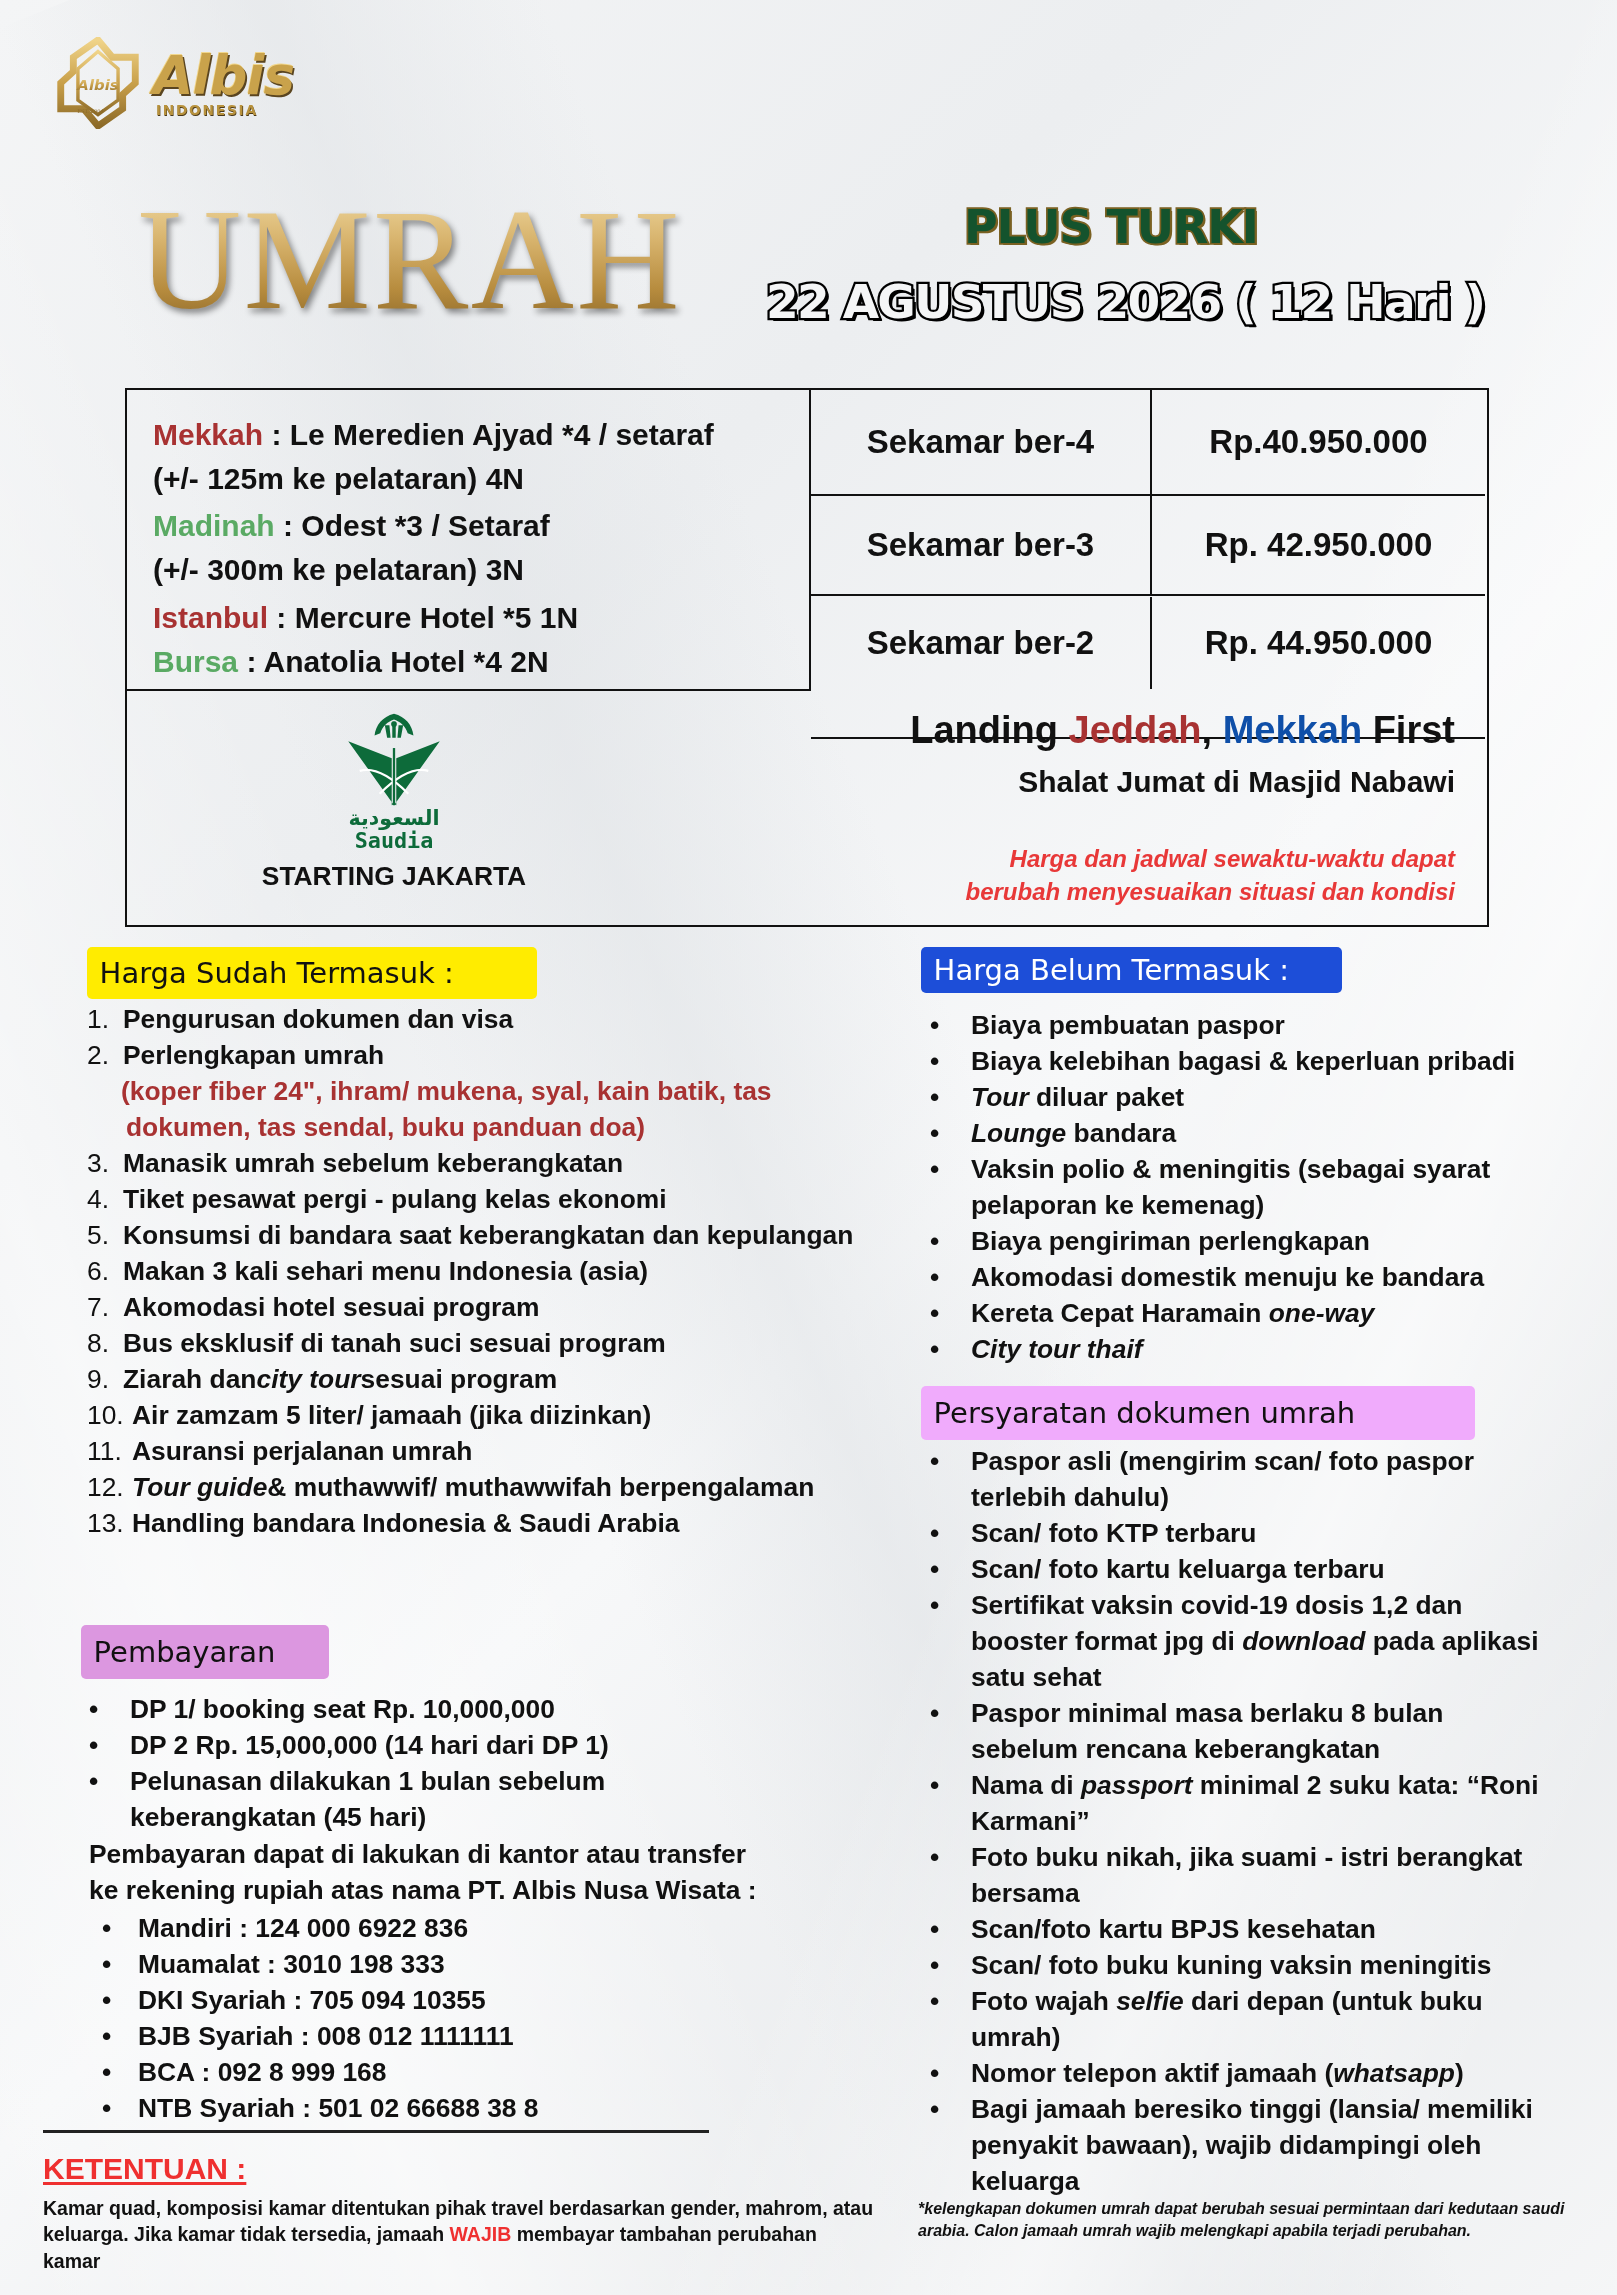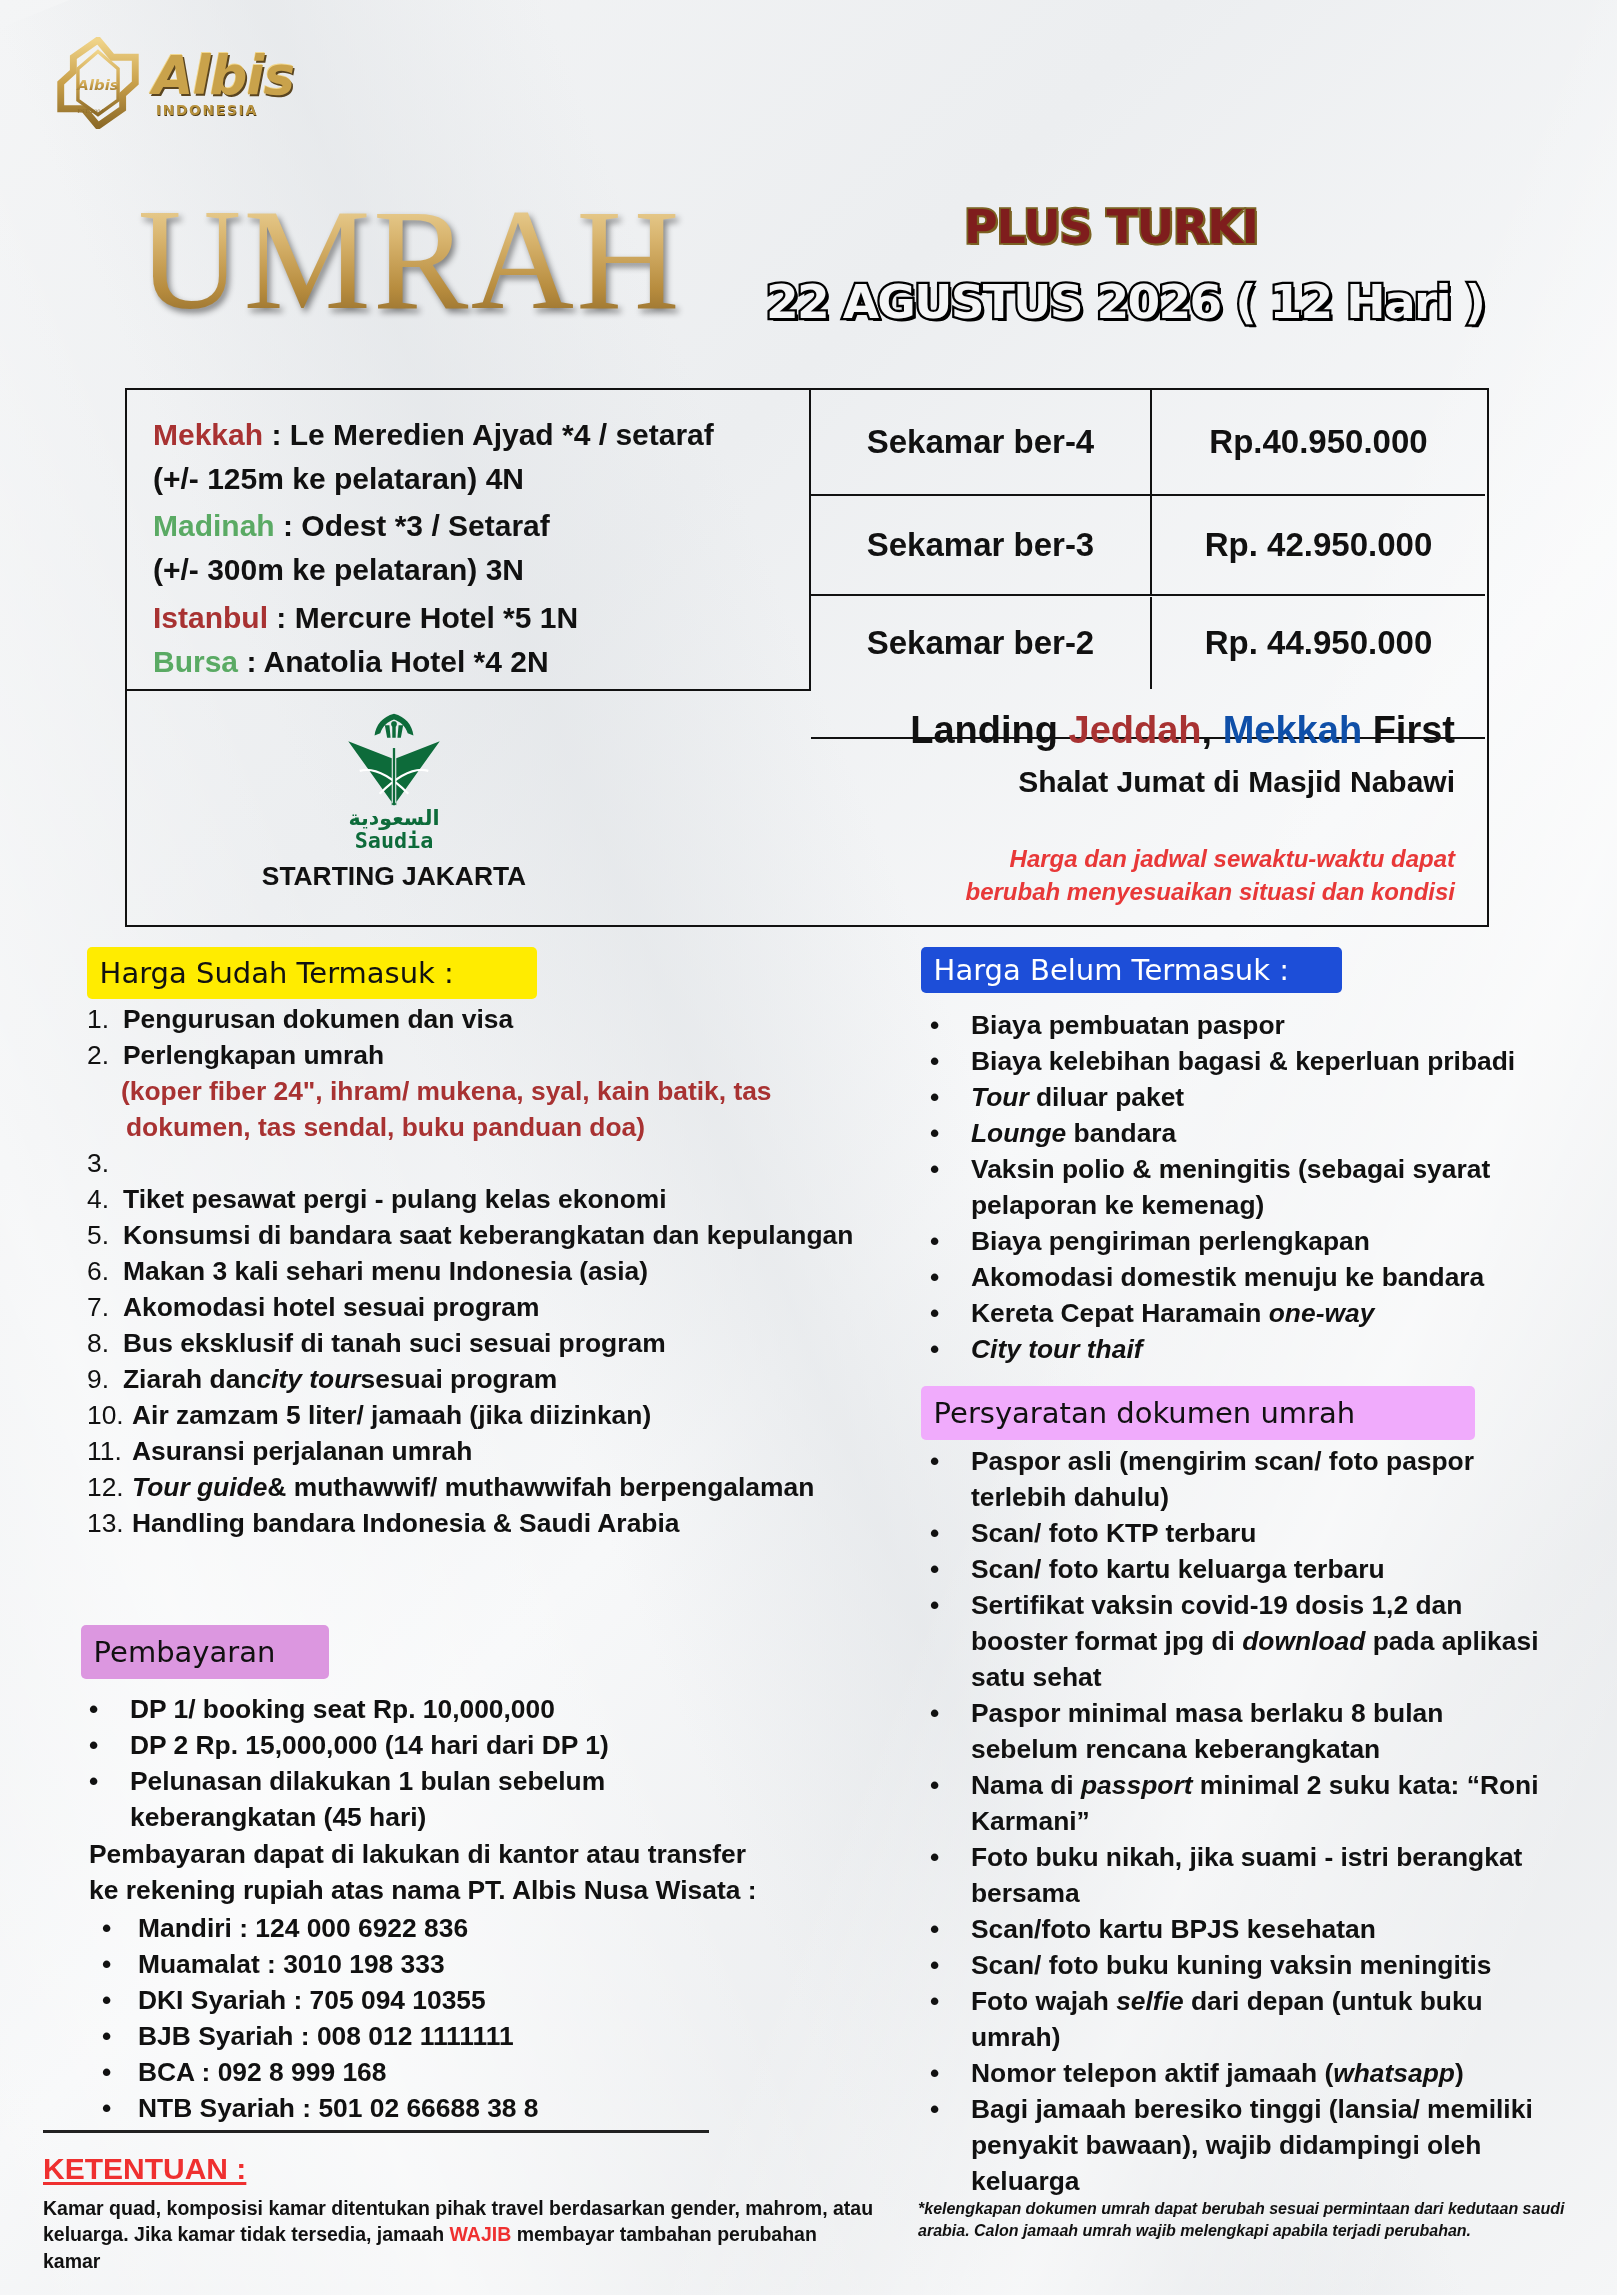--- a/index.html
+++ b/index.html
@@ -21,21 +21,21 @@
   .logo-emblem { width: 86px; height: 92px; position: relative; }
   .logo-text { display: flex; flex-direction: column; align-items: flex-start; }
   .logo-brand { font-family: "DejaVu Sans", sans-serif; font-weight: bold; font-style: italic; font-size: 53px; line-height: 53px; letter-spacing: -1.1px; color: #c9a24b; text-shadow: 1.7px 1.7px 0 #5a4520, -0.6px -0.6px 0 #f1d68b; }
   .logo-sub { font-family: "DejaVu Sans", sans-serif; font-weight: bold; font-size: 13.8px; letter-spacing: 1.7px; color: #b8923d; text-shadow: 0.6px 0.6px 0 #4a3818; margin-left: 3.4px; }
 
   
   .title-umrah { position: absolute; left: 138px; top: 189px; font-family: "Liberation Serif", "DejaVu Serif", serif; font-size: 143px; line-height: 143px; letter-spacing: 2.3px; color: #c9a35a;
     background: linear-gradient(180deg, #f0d9a0 0%, #d8b46e 35%, #b78c3e 70%, #8a6628 100%);
     -webkit-background-clip: text; background-clip: text; -webkit-text-fill-color: transparent;
     filter: drop-shadow(3.4px 4.6px 3.4px rgba(0,0,0,.45)); }
-  .title-plus { position: absolute; left: 964px; top: 201px; font-family: "DejaVu Sans", sans-serif; font-weight: bold; font-size: 46px; line-height: 52px; color: #7f1d1d; letter-spacing: -1.1px;
+  .title-plus { position: absolute; left: 964px; top: 201px; font-family: "DejaVu Sans", sans-serif; font-weight: bold; font-size: 46px; line-height: 52px; color: #14532d; letter-spacing: -1.1px;
     -webkit-text-stroke: 3.4px #7a6122; paint-order: stroke fill; text-shadow: 2.3px 2.3px 0 #7a6122; }
   .title-date { position: absolute; left: 766px; top: 273px; font-family: "DejaVu Sans", sans-serif; font-weight: bold; font-size: 47px; line-height: 57px; color: #f4f5f6; letter-spacing: -1.7px; white-space: nowrap;
     -webkit-text-stroke: 4.6px #000; paint-order: stroke fill; text-shadow: 3.4px 3.4px 0 #000; }
 
   
   .info-box { position: absolute; left: 125px; top: 388px; width: 1364px; height: 539px; border: 2.9px solid #111; }
   .hotels { position: absolute; left: 0; top: 0; width: 684px; height: 301px; border-right: 2.9px solid #111; border-bottom: 2.9px solid #111; padding: 23px 0 0 26px; }
   .hotel-line { font-family: "Liberation Sans", sans-serif; font-weight: bold; font-size: 30px; line-height: 44px; white-space: nowrap; }
   .hotel-line.gap { margin-top: 3.4px; }
   .city { font-weight: bold; }
@@ -205,20 +205,21 @@
       <span>Pengurusan dokumen dan visa</span>
     </li>
   <li>
       <span class="num">2.</span>
       <span>Perlengkapan umrah</span>
     </li>
   <li class="sub">(koper fiber 24", ihram/ mukena, syal, kain batik, tas</li>
   <li class="sub2">dokumen, tas sendal, buku panduan doa)</li>
   <li>
       <span class="num">3.</span>
+      <span>Manasik umrah sebelum keberangkatan</span>
     </li>
   <li>
       <span class="num">4.</span>
       <span>Tiket pesawat pergi - pulang kelas ekonomi</span>
     </li>
   <li>
       <span class="num">5.</span>
       <span>Konsumsi di bandara saat keberangkatan dan kepulangan</span>
     </li>
   <li>

